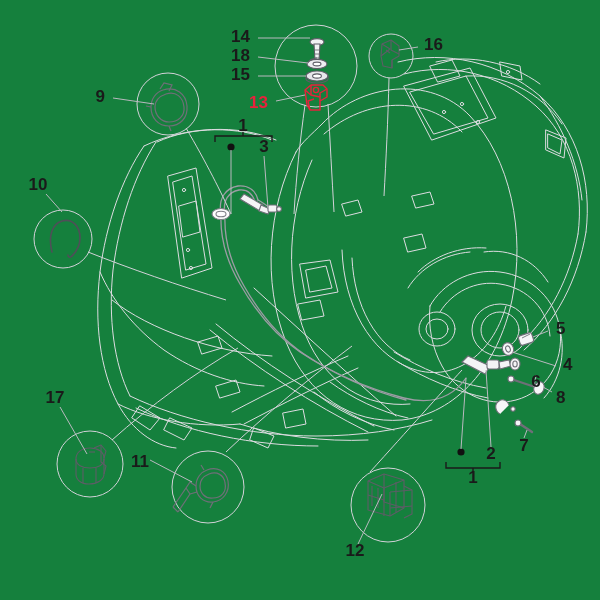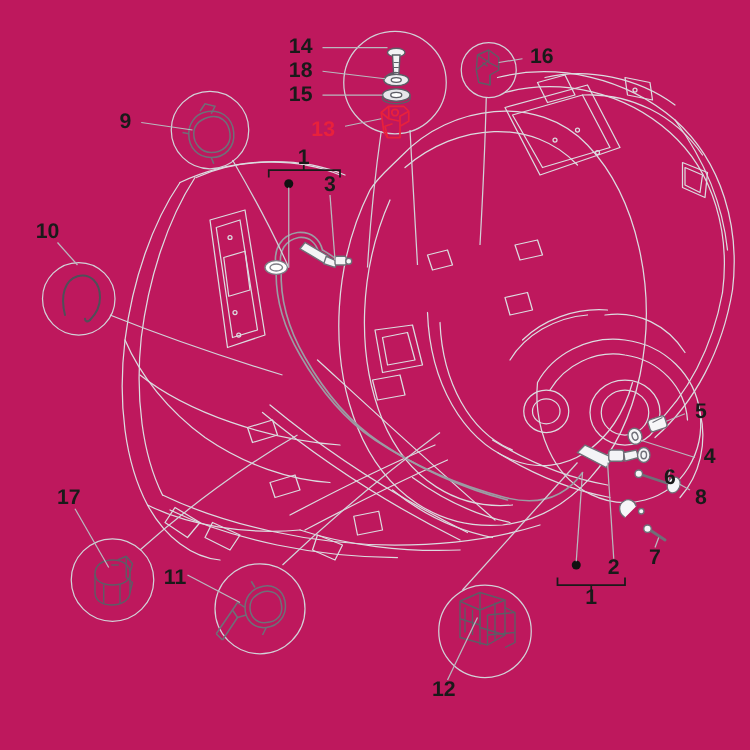--- a/index.html
+++ b/index.html
@@ -1,17 +1,17 @@
 <!DOCTYPE html>
 <html><head>
 <meta charset="utf-8">
 <style>
   html,body{margin:0;padding:0;background:#fff;}
   body{font-family:"Liberation Sans",sans-serif;}
-  #stage{position:relative;width:600px;height:600px;background:#be185d;overflow:hidden;text-align:center;}
+  #stage{position:relative;width:600px;height:600px;background:#15803d;overflow:hidden;text-align:center;}
   #stage svg{position:absolute;left:0;top:0;width:600px;height:600px;}
   .lbl{font-family:"Liberation Sans",sans-serif;font-weight:bold;}
 </style>
 </head>
 <body>
 
 <div id="stage">
 
   <svg viewBox="0 0 600 600" xmlns="http://www.w3.org/2000/svg">
 

